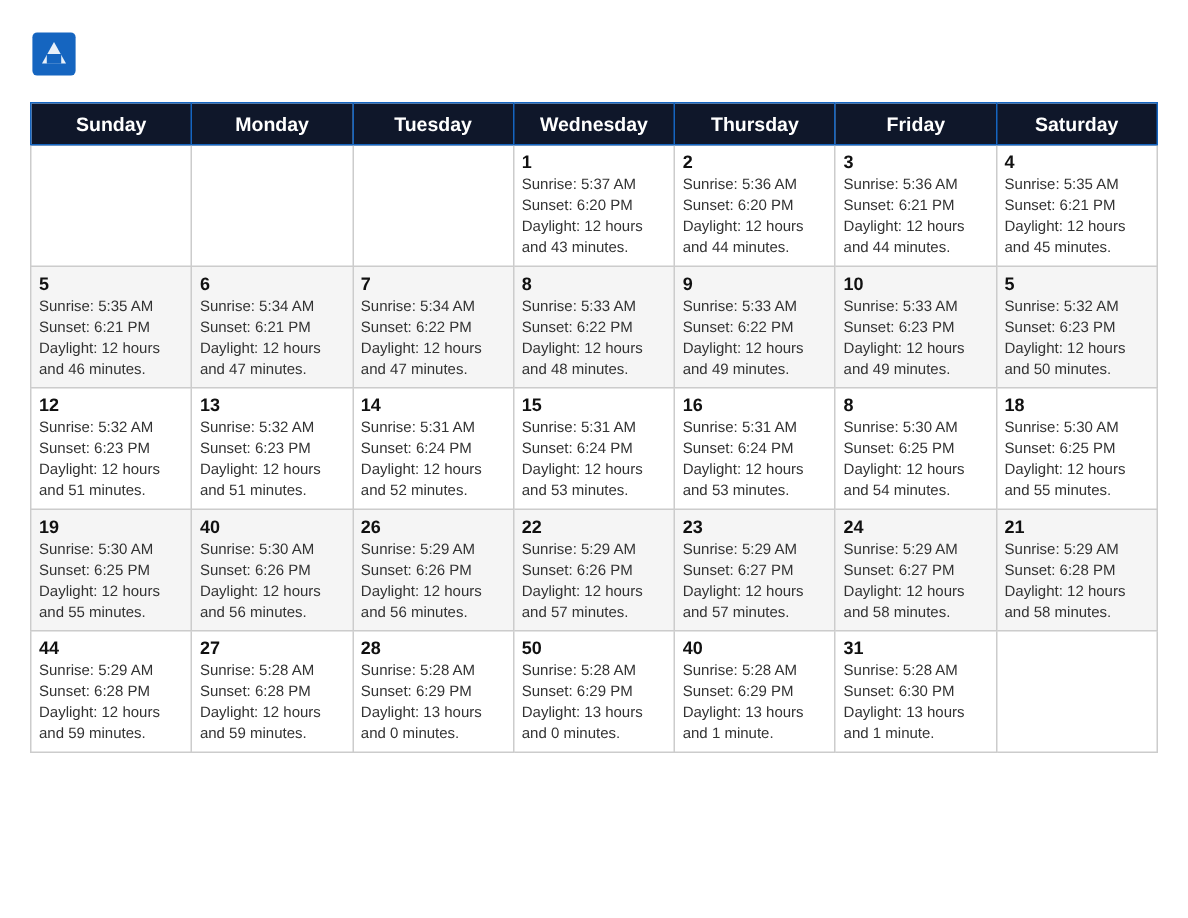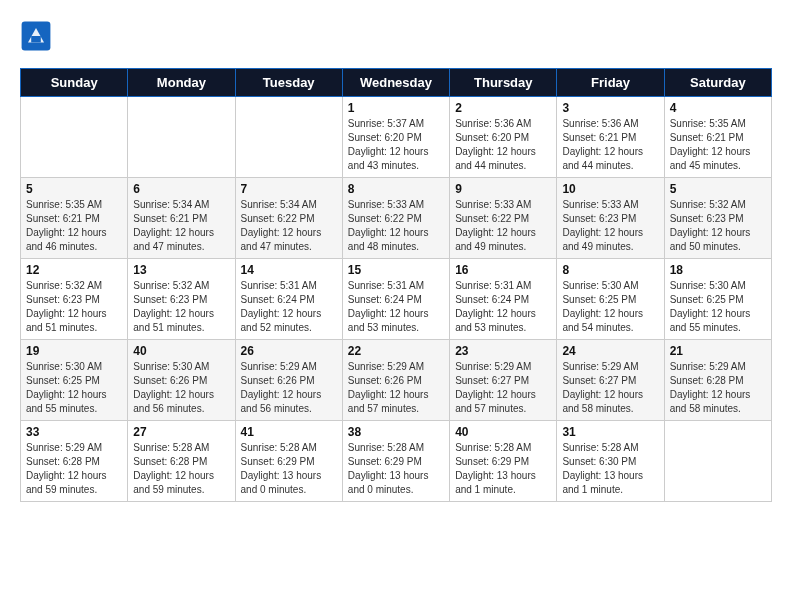--- a/index.html
+++ b/index.html
@@ -228,33 +228,33 @@
           <div class="day-number">24</div>
           <div class="day-info">Sunrise: 5:29 AM<br>Sunset: 6:27 PM<br>Daylight: 12 hours<br>and 58 minutes.</div>
         </td>
         <td>
           <div class="day-number">21</div>
           <div class="day-info">Sunrise: 5:29 AM<br>Sunset: 6:28 PM<br>Daylight: 12 hours<br>and 58 minutes.</div>
         </td>
       </tr>
       <tr>
         <td>
-          <div class="day-number">33</div>
+          <div class="day-number">44</div>
           <div class="day-info">Sunrise: 5:29 AM<br>Sunset: 6:28 PM<br>Daylight: 12 hours<br>and 59 minutes.</div>
         </td>
         <td>
           <div class="day-number">27</div>
           <div class="day-info">Sunrise: 5:28 AM<br>Sunset: 6:28 PM<br>Daylight: 12 hours<br>and 59 minutes.</div>
         </td>
         <td>
-          <div class="day-number">41</div>
+          <div class="day-number">28</div>
           <div class="day-info">Sunrise: 5:28 AM<br>Sunset: 6:29 PM<br>Daylight: 13 hours<br>and 0 minutes.</div>
         </td>
         <td>
-          <div class="day-number">38</div>
+          <div class="day-number">50</div>
           <div class="day-info">Sunrise: 5:28 AM<br>Sunset: 6:29 PM<br>Daylight: 13 hours<br>and 0 minutes.</div>
         </td>
         <td>
           <div class="day-number">40</div>
           <div class="day-info">Sunrise: 5:28 AM<br>Sunset: 6:29 PM<br>Daylight: 13 hours<br>and 1 minute.</div>
         </td>
         <td>
           <div class="day-number">31</div>
           <div class="day-info">Sunrise: 5:28 AM<br>Sunset: 6:30 PM<br>Daylight: 13 hours<br>and 1 minute.</div>
         </td>

